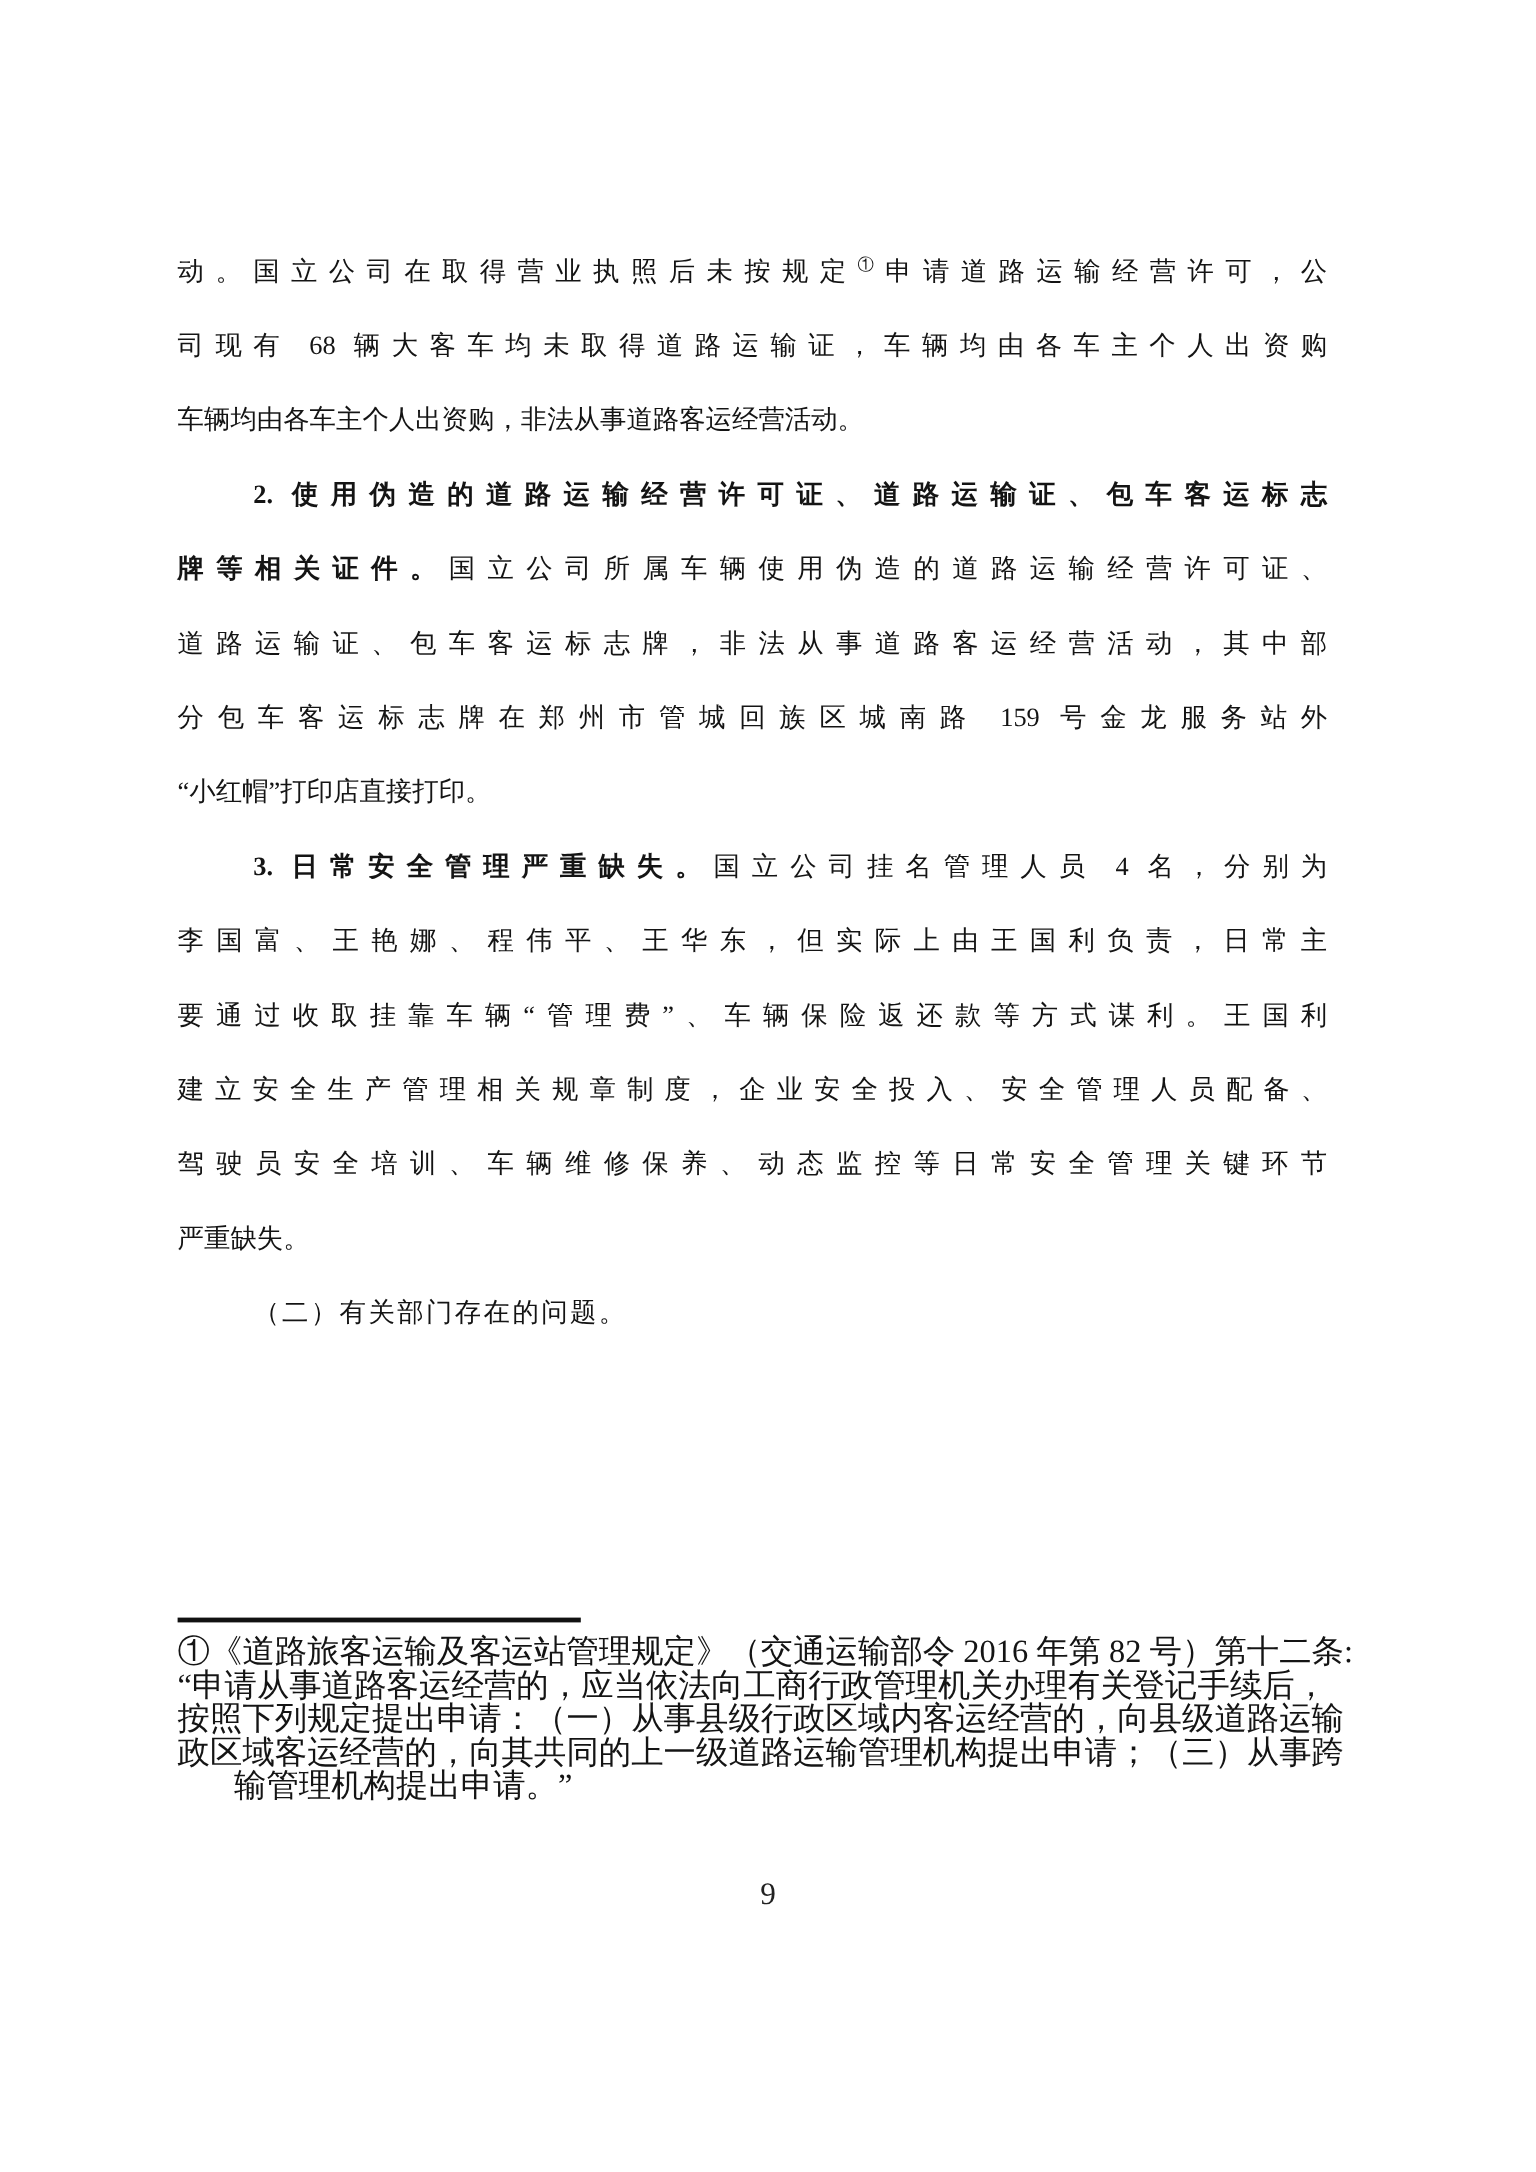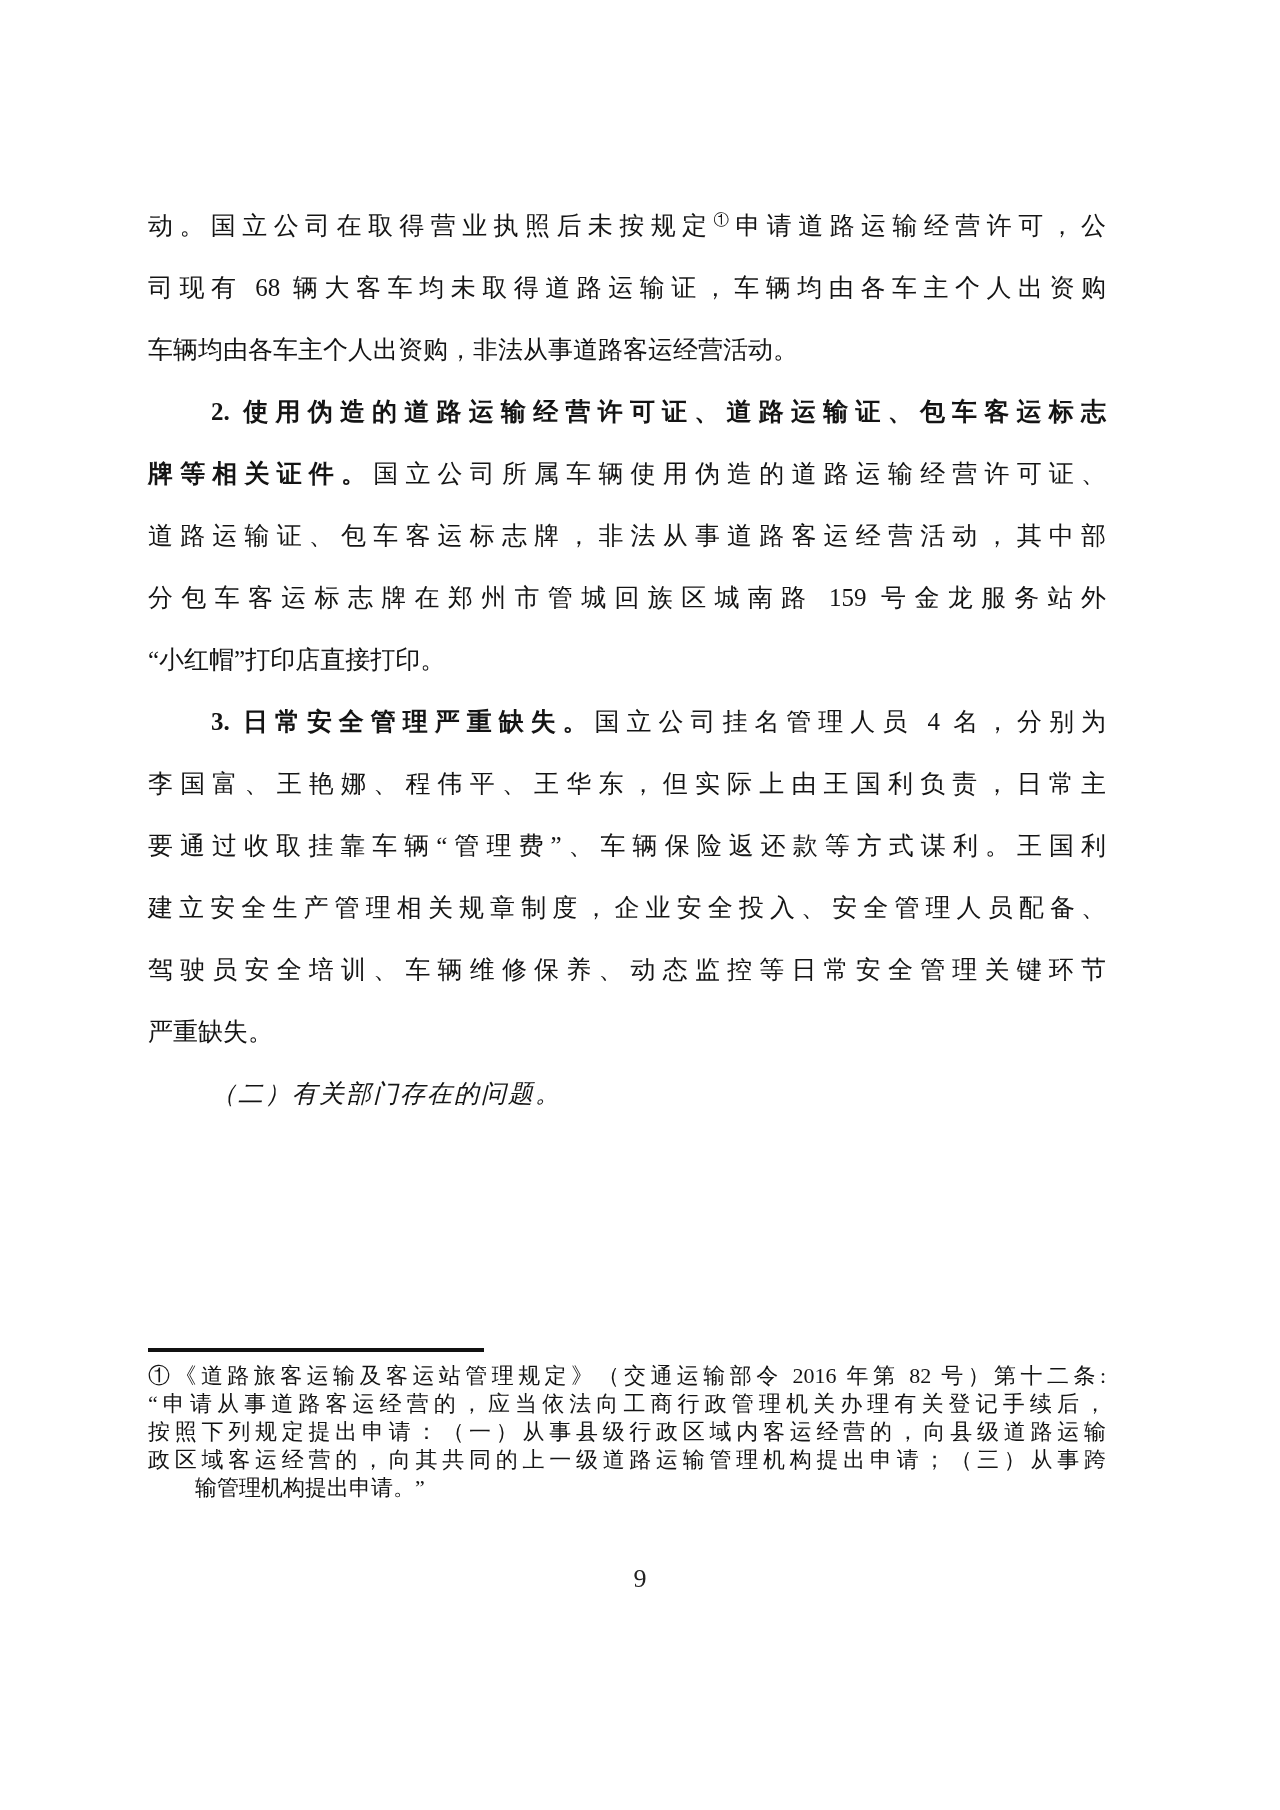--- a/index.html
+++ b/index.html
@@ -10,57 +10,57 @@
     background: #ffffff;
     font-family: "Liberation Serif", "DejaVu Serif", serif;
     color: #141414;
     overflow: hidden;
   }
   .body-text {
     position: absolute;
     left: 148px;
     top: 195px;
     width: 958px;
-    font-size: 25px;
+    font-size: 22px;
   }
   .line {
     height: 62px;
     line-height: 62px;
     text-align: justify;
     text-align-last: justify;
     text-justify: inter-character;
     white-space: nowrap;
   }
   .line.end {
     text-align-last: left;
   }
   .line.indent {
     padding-left: 63px;
   }
   .b { font-weight: bold; font-family: Liberation Serif, serif; }
-  .kai { font-style: italic; letter-spacing: 2px; }
+  .kai { letter-spacing: 2px; }
   .fnref {
     vertical-align: super;
     font-size: 0.62em;
     line-height: 0;
   }
   .footnote-sep {
     position: absolute;
     left: 148px;
     top: 1348px;
     width: 336px;
     height: 4px;
     background: #111111;
   }
   .footnote {
     position: absolute;
     left: 148px;
     top: 1362px;
     width: 958px;
-    font-size: 22px;
+    font-size: 27px;
   }
   .fline {
     height: 28px;
     line-height: 28px;
     text-align: justify;
     text-align-last: justify;
     text-justify: inter-character;
     white-space: nowrap;
   }
   .fline.end { text-align-last: left; margin-left: 47px; }

